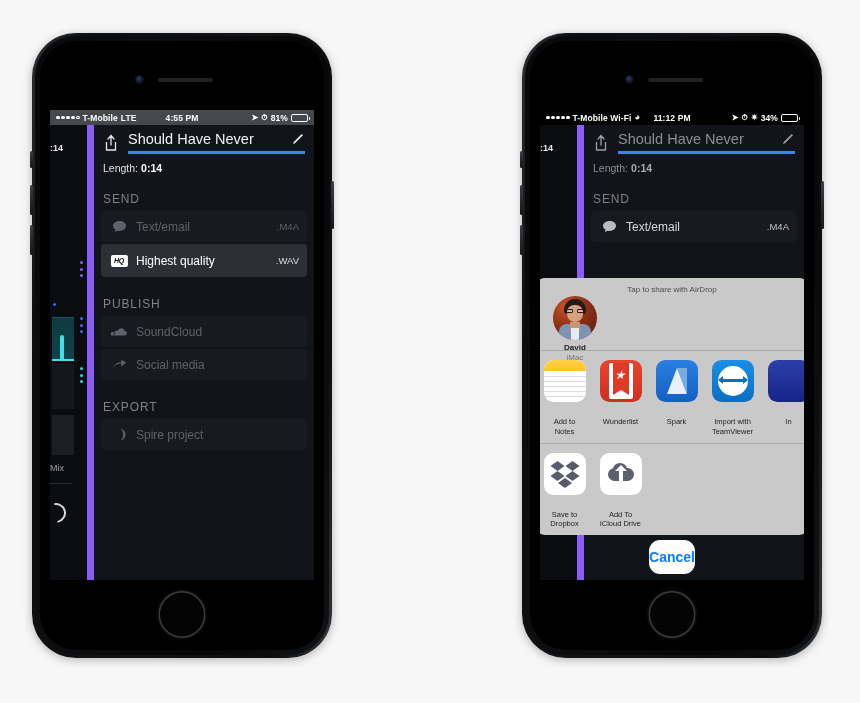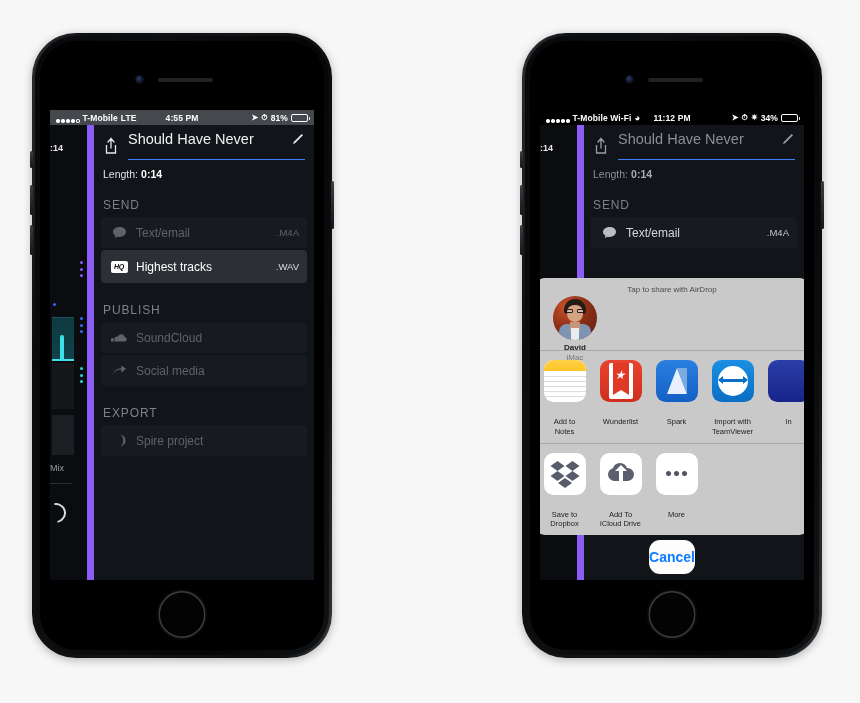--- a/index.html
+++ b/index.html
@@ -67,21 +67,21 @@
 
   
   .statusbar {
     display: flex; align-items: center;
     height: 15px; padding: 0 6px;
     font-size: 8.5px; font-weight: bold; color: #fff;
     letter-spacing: .1px;
   }
   .statusbar.grey { background: #45484d; }
   .statusbar.black { background: #000; }
-  .sb-left { display: flex; align-items: flex-end; gap: 3px; flex: 1; }
+  .sb-left { display: flex; align-items: center; gap: 3px; flex: 1; }
   .sb-center { position: absolute; left: 0; right: 0; text-align: center; font-size: 8.5px; font-weight: bold; pointer-events: none; }
   .sb-right { display: flex; align-items: center; gap: 3px; margin-left: auto; z-index:2; }
   .dots { display: flex; gap: 1.5px; align-items: center; }
   .dot { width: 3.5px; height: 3.5px; border-radius: 50%; background: #fff; }
   .dot.hollow { background: transparent; box-shadow: inset 0 0 0 1px #fff; }
   .sb-wrap { position: relative; display:flex; align-items:center; width:100%; }
   .batt {
     width: 17px; height: 8px; border: 1px solid #fff; border-radius: 2px;
     position: relative; padding: 1px;
   }
@@ -118,21 +118,21 @@
     position: absolute; left: -4px; top: 378px; width: 20px; height: 20px;
     border: 2px solid #d8dade; border-radius: 50%;
     border-left-color: transparent; border-bottom-color: transparent;
     transform: rotate(35deg);
   }
 
   
   .panel { flex: 1; background: #111418; position: relative; }
   .panel-head { display: flex; align-items: center; padding: 6px 9px 0 9px; }
   .share-ico { width: 16px; height: 18px; position: relative; flex: none; margin-right: 9px; }
-  .title-wrap { flex: 1; border-bottom: 1px solid #3b82f6; padding-bottom: 12px; display: flex; align-items: center; }
+  .title-wrap { flex: 1; border-bottom: 3px solid #3b82f6; padding-bottom: 4px; display: flex; align-items: center; }
   .title { color: #f0f1f3; font-size: 14.5px; font-weight: 400; flex: 1; }
   .pencil { width: 14px; height: 14px; position: relative; flex: none; }
   .length { padding: 8px 9px 0 9px; color: #dfe1e4; font-size: 10.5px; }
   .length b { font-weight: bold; color: #fff; margin-left: 3px; }
 
   .sect-hdr { color: #7d828a; font-size: 12px; letter-spacing: .9px; padding: 18px 9px 5px 9px; }
   .row {
     display: flex; align-items: center;
     height: 31px; margin: 0 7px 2px 7px;
     padding: 0 8px; border-radius: 4px;
@@ -330,21 +330,21 @@
                   <path d="M8 1C4.1 1 1 3.4 1 6.3c0 1.7 1 3.2 2.6 4.2L3 13l3-1.3c.6.1 1.3.2 2 .2 3.9 0 7-2.4 7-5.6S11.9 1 8 1z" fill="#5e636b"></path>
                 </svg>
             </span>
             <span class="row-label">Text/email</span>
             <span class="row-ext">.M4A</span>
           </div>
           <div class="row active">
             <span class="row-ico">
                 <i class="hq">HQ</i>
               </span>
-            <span class="row-label">Highest tracks</span>
+            <span class="row-label">Highest quality</span>
             <span class="row-ext">.WAV</span>
           </div>
 
           <div class="sect-hdr">PUBLISH</div>
           <div class="row">
             <span class="row-ico">
               <svg viewBox="0 0 18 10" width="16" height="10">
                   <path d="M4 9h11c1.6 0 2.8-1.2 2.8-2.6 0-1.4-1.1-2.5-2.5-2.6C14.9 1.9 13.3.7 11.5.7 9.7.7 8.2 1.9 7.7 3.5 7.4 3.3 7 3.2 6.6 3.2 5.2 3.2 4 4.3 4 5.7V9z" fill="#5e636b"></path>
                   <rect x="0" y="5" width="3.2" height="4" rx="1" fill="#5e636b"></rect>
                 </svg>
@@ -543,28 +543,20 @@
                 <div class="app-name">Save to Dropbox</div>
               </div>
               <div class="app-item">
                 <div class="app-icon ic-icloud">
                   <i class="cl"></i>
                     <i class="cl2"></i>
                     <i class="up"></i>
                 </div>
                 <div class="app-name">Add To iCloud Drive</div>
               </div>
-              <div class="app-item">
-                <div class="app-icon ic-more">
-                  <i></i>
-                    <i></i>
-                    <i></i>
-                </div>
-                <div class="app-name">More</div>
-              </div>
             </div>
           </div>
 
           <div class="cancel">Cancel</div>
         </div>
       </div>
     </div>
   </div>
 </div>
 

